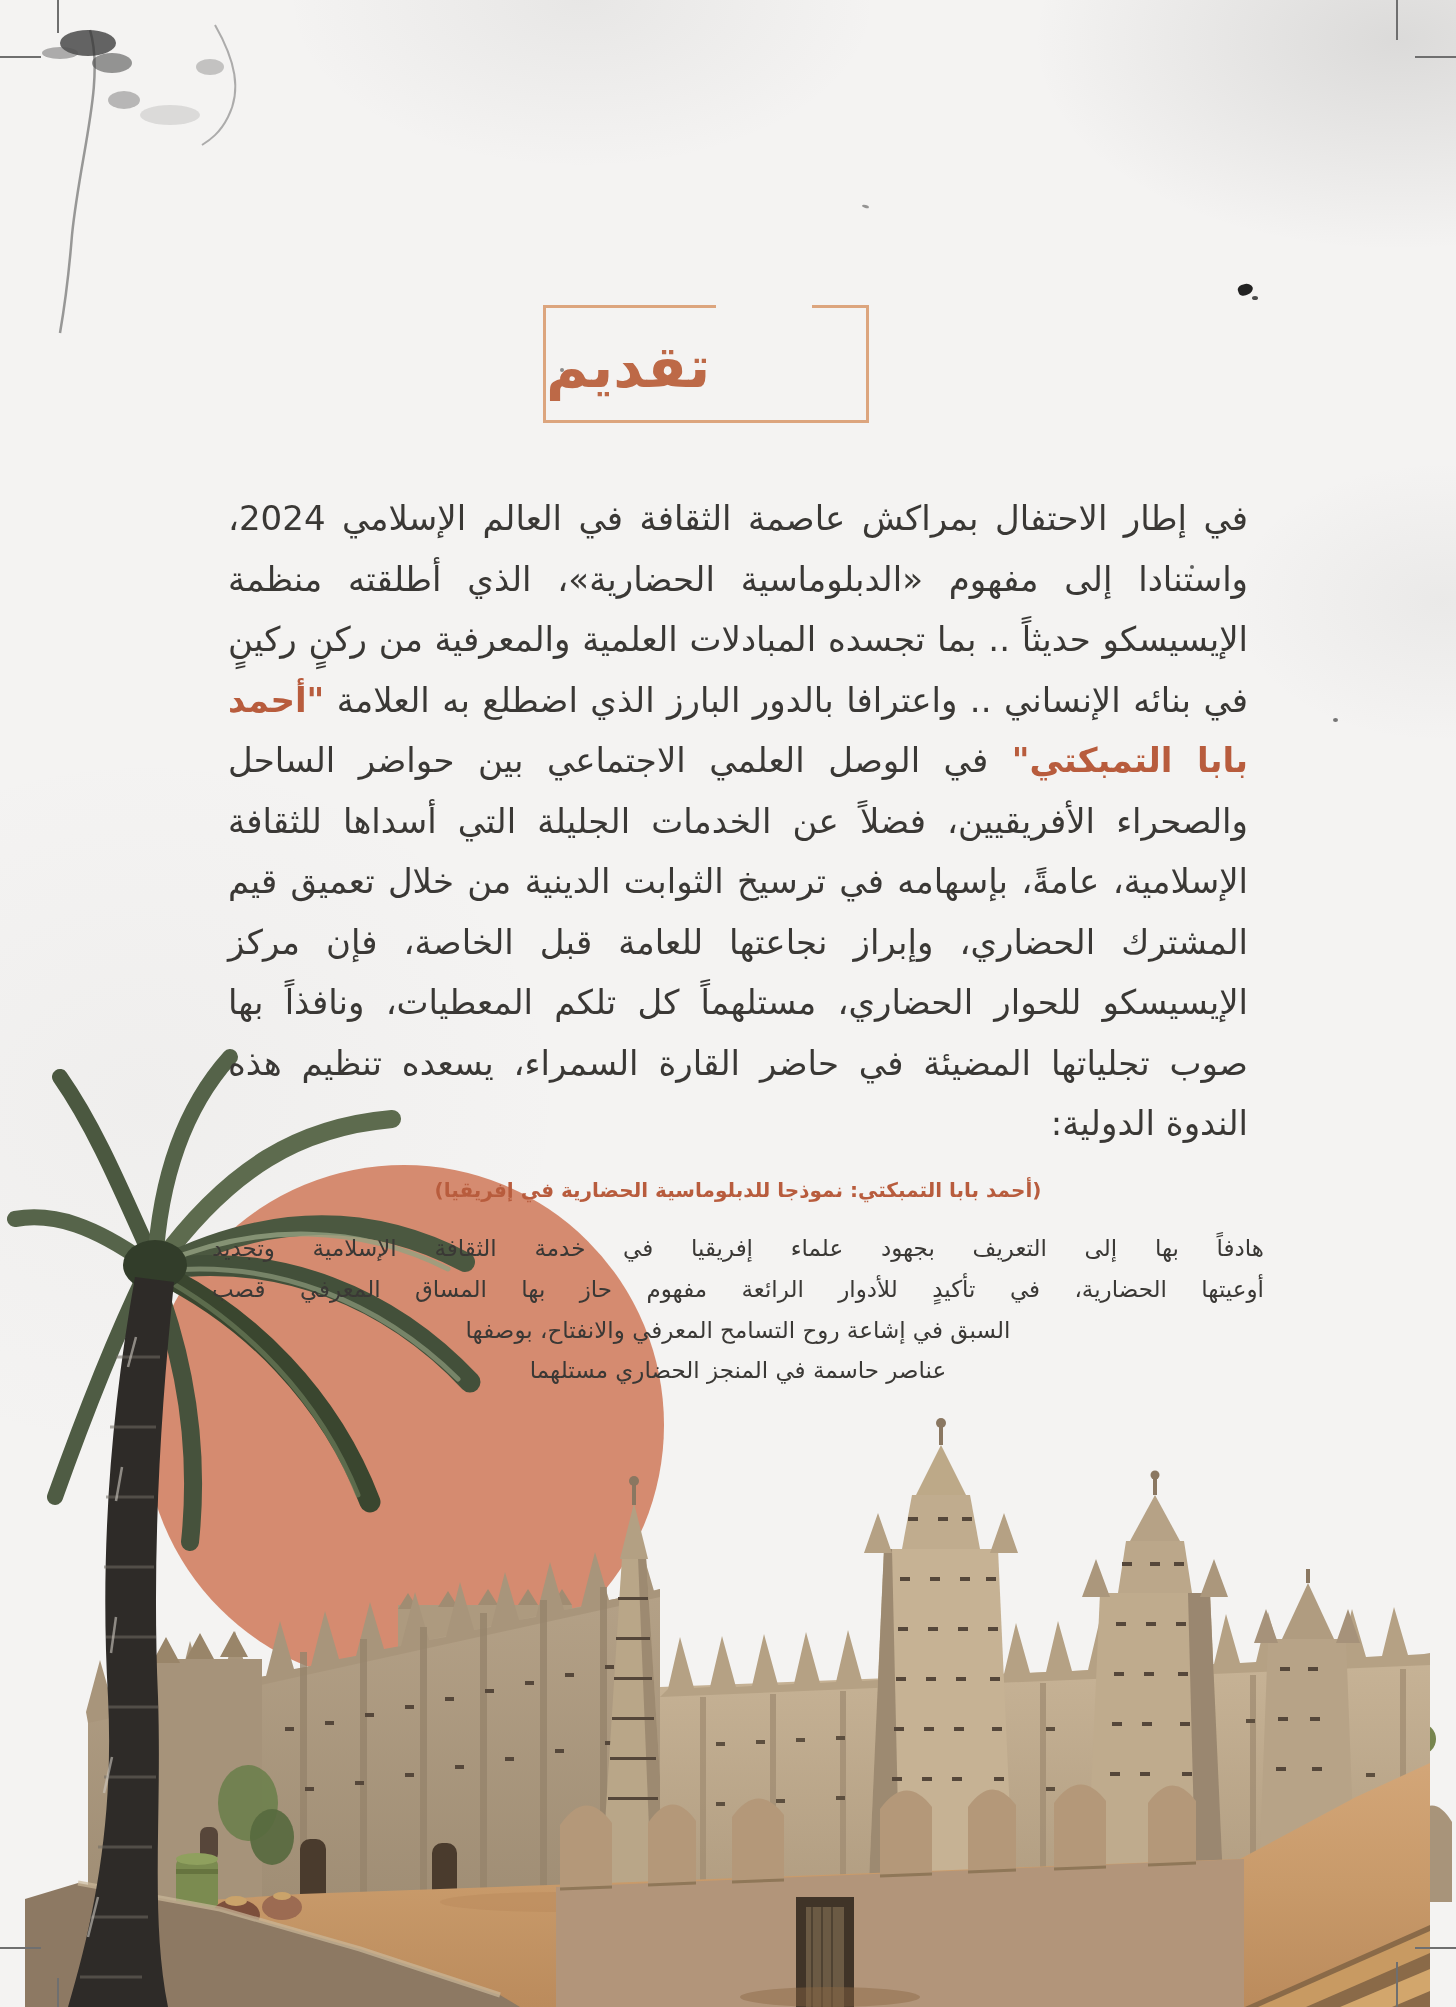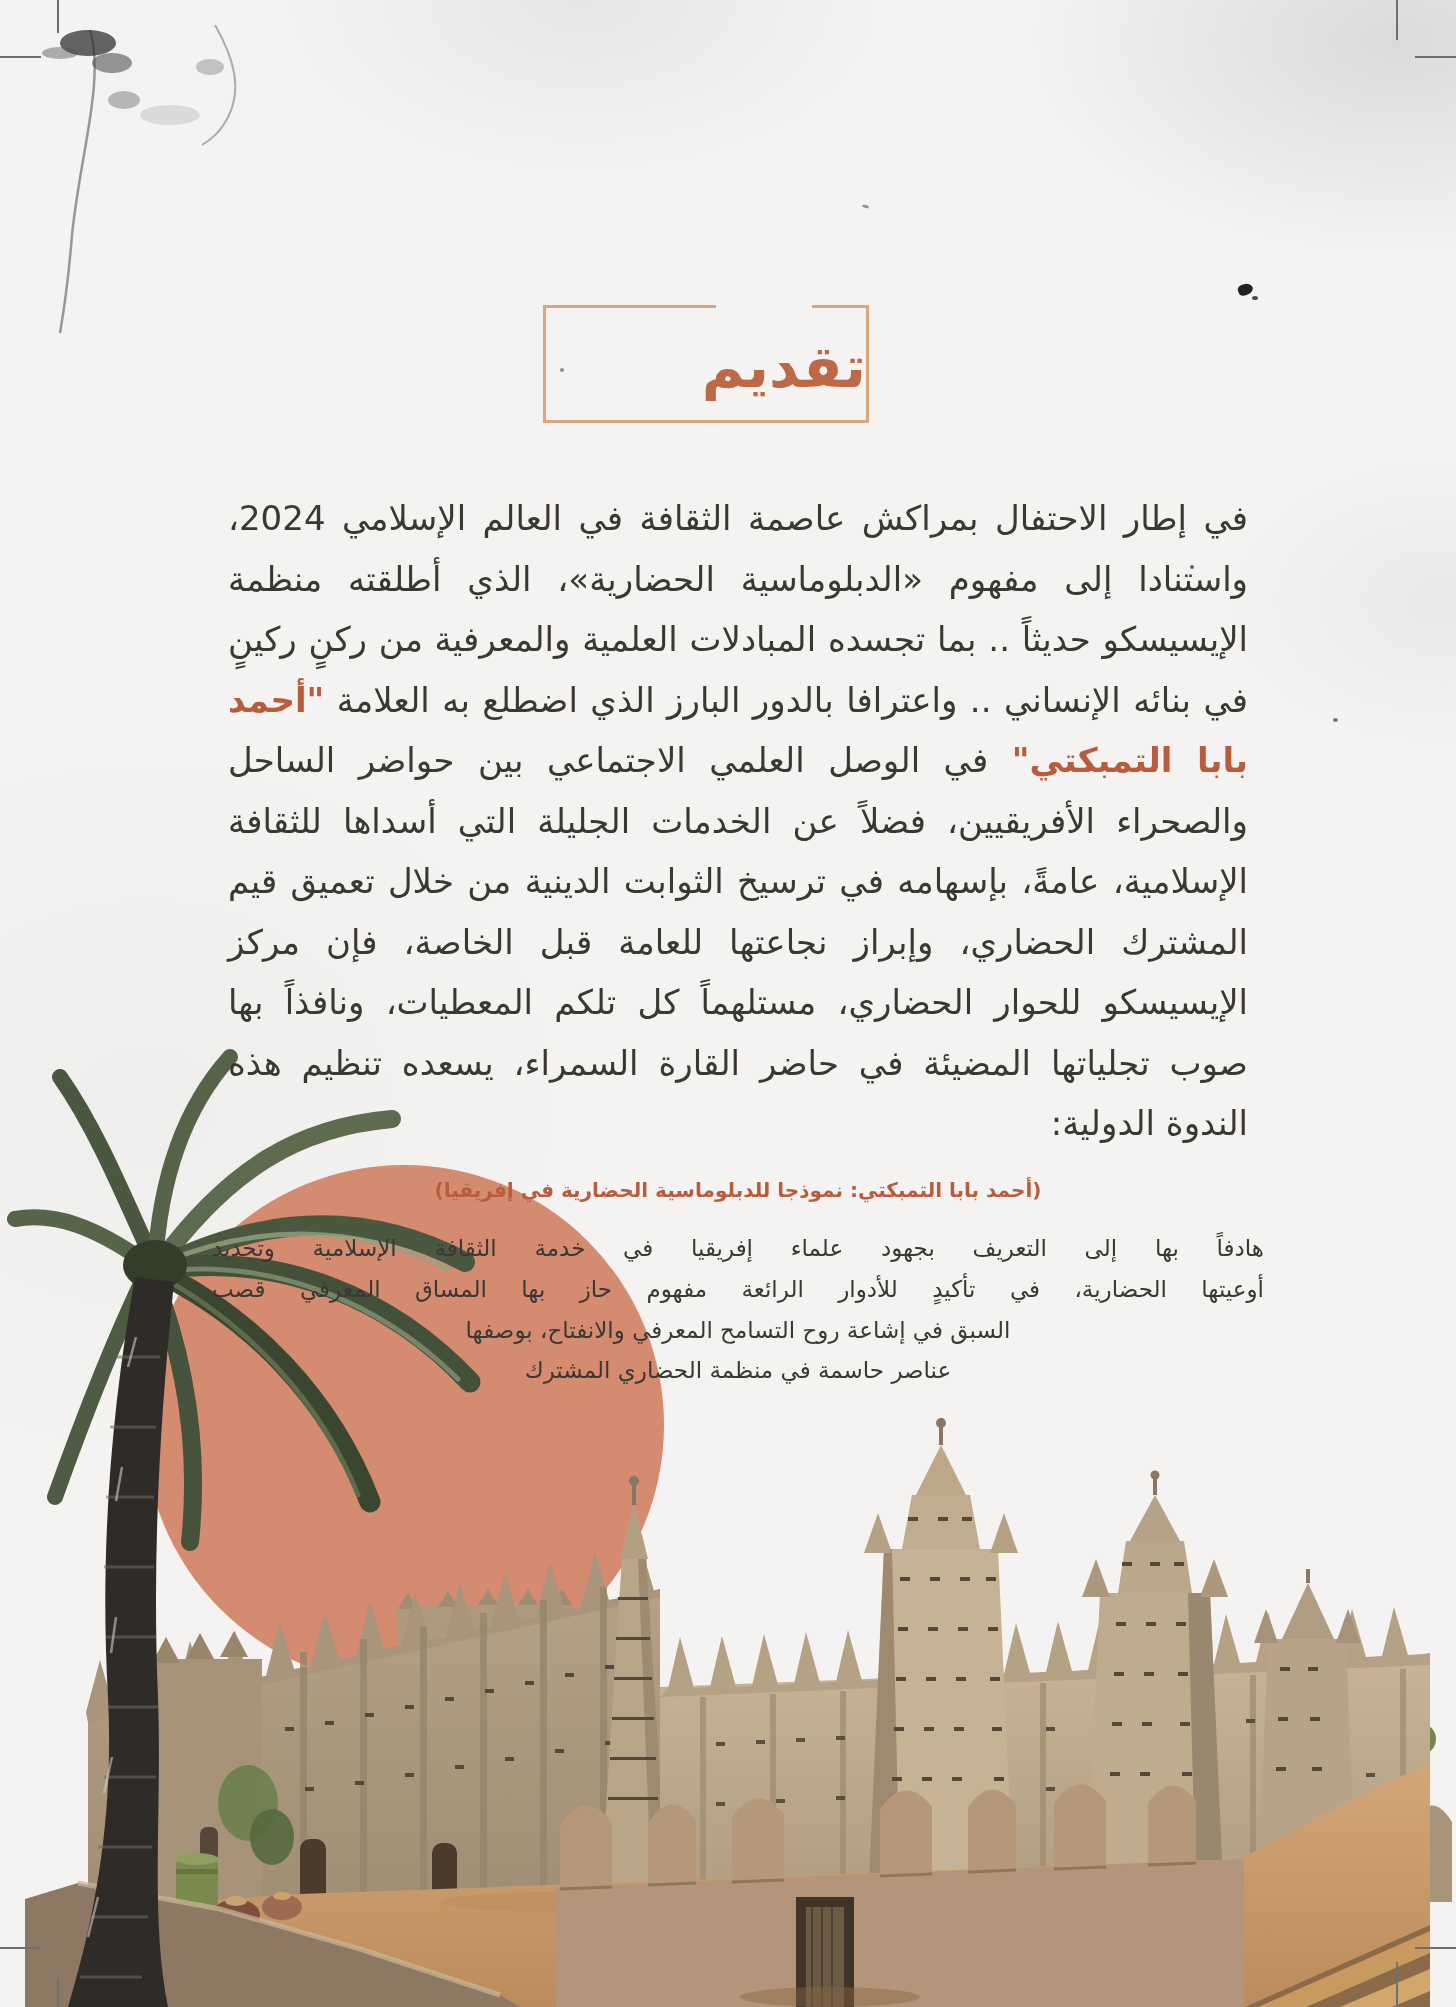--- a/index.html
+++ b/index.html
@@ -19,21 +19,21 @@
   }
   
   .mark{position:absolute;background:#6f6f6f;z-index:9;}
   
   .speck{position:absolute;background:#222;border-radius:50%;z-index:2;}
   .grunge{position:absolute;z-index:2;}
   
   .title-box{
     position:absolute;left:543px;top:305px;width:320px;height:112px;
     border:3px solid #dca57e;
-    display:flex;align-items:center;justify-content:flex-start;
+    display:flex;align-items:center;justify-content:flex-end;
     z-index:5;
   }
   .title-box::before{ 
     content:"";position:absolute;top:-3px;left:53%;width:30%;height:3px;background:#f4f3f2;
   }
   .title-text{
     font-size:58px;font-weight:bold;color:#bd6947;line-height:1;
     padding-top:6px;
   }
   
@@ -94,21 +94,21 @@
 
   <div class="column">
     <p class="intro"><span>في إطار الاحتفال بمراكش عاصمة الثقافة في العالم الإسلامي 2024، واستنادا إلى مفهوم «الدبلوماسية الحضارية»، الذي أطلقته منظمة الإيسيسكو حديثاً .. بما تجسده المبادلات العلمية والمعرفية من ركنٍ ركينٍ في بنائه الإنساني .. واعترافا بالدور البارز الذي اضطلع به العلامة </span><span class="hl">"أحمد بابا التمبكتي"</span><span> في الوصل العلمي الاجتماعي بين حواضر الساحل والصحراء الأفريقيين، فضلاً عن الخدمات الجليلة التي أسداها للثقافة الإسلامية، عامةً، بإسهامه في ترسيخ الثوابت الدينية من خلال تعميق قيم المشترك الحضاري، وإبراز نجاعتها للعامة قبل الخاصة، فإن مركز الإيسيسكو للحوار الحضاري، مستلهماً كل تلكم المعطيات، ونافذاً بها صوب تجلياتها المضيئة في حاضر القارة السمراء، يسعده تنظيم هذه الندوة الدولية:</span></p>
 
     <div class="seminar">(أحمد بابا التمبكتي: نموذجا للدبلوماسية الحضارية في إفريقيا)</div>
 
     <div class="closing">
       <div class="jline">هادفاً بها إلى التعريف بجهود علماء إفريقيا في خدمة الثقافة الإسلامية وتجديد</div>
       <div class="jline">أوعيتها الحضارية، في تأكيدٍ للأدوار الرائعة مفهوم حاز بها المساق المعرفي قصب</div>
       <div class="cline">السبق في إشاعة روح التسامح المعرفي والانفتاح، بوصفها</div>
-      <div class="cline">عناصر حاسمة في منظمة الحضاري المشترك</div>
+      <div class="cline">عناصر حاسمة في المنجز الحضاري مستلهما</div>
     </div>
   </div>
 
   <svg class="art" viewBox="0 0 1456 1010">
     <defs>
       <linearGradient id="gGround" x1="0" y1="0" x2="0" y2="1">
         <stop offset="0" stop-color="#d3a678"></stop>
         <stop offset="0.5" stop-color="#c89a6a"></stop>
         <stop offset="1" stop-color="#bb8b5c"></stop>
       </linearGradient>

